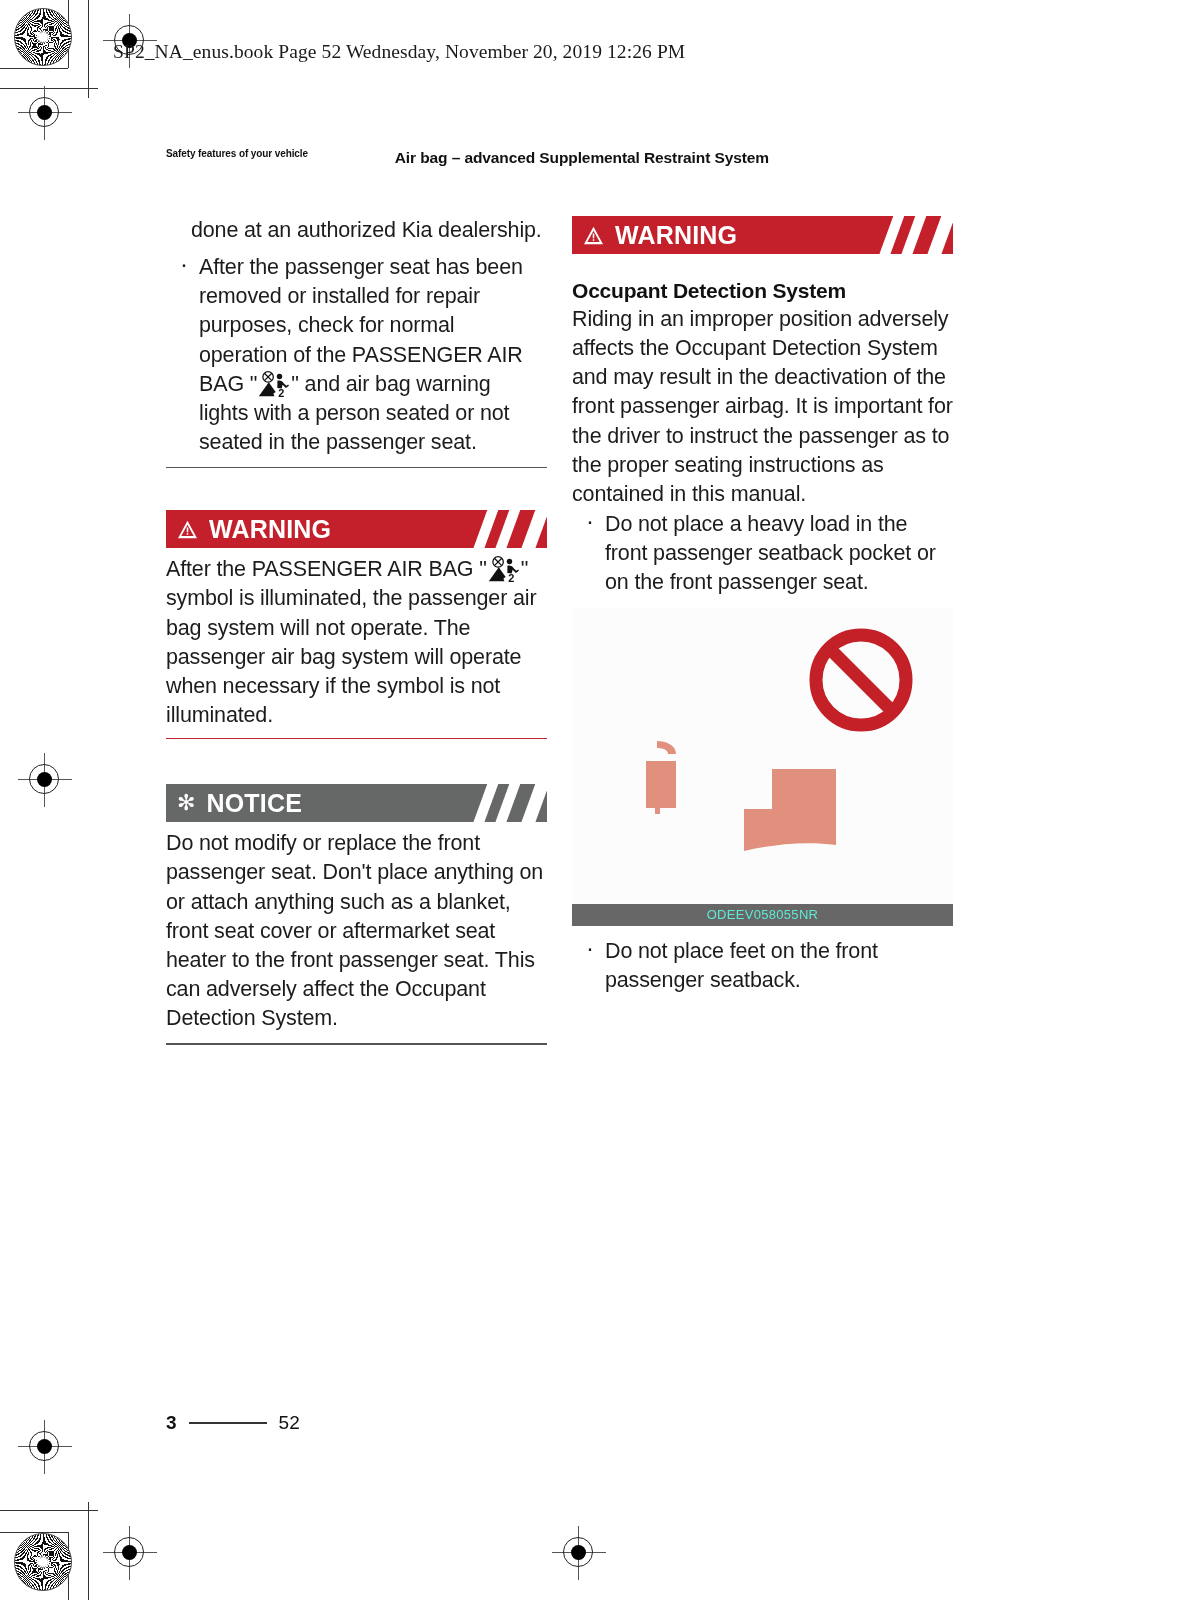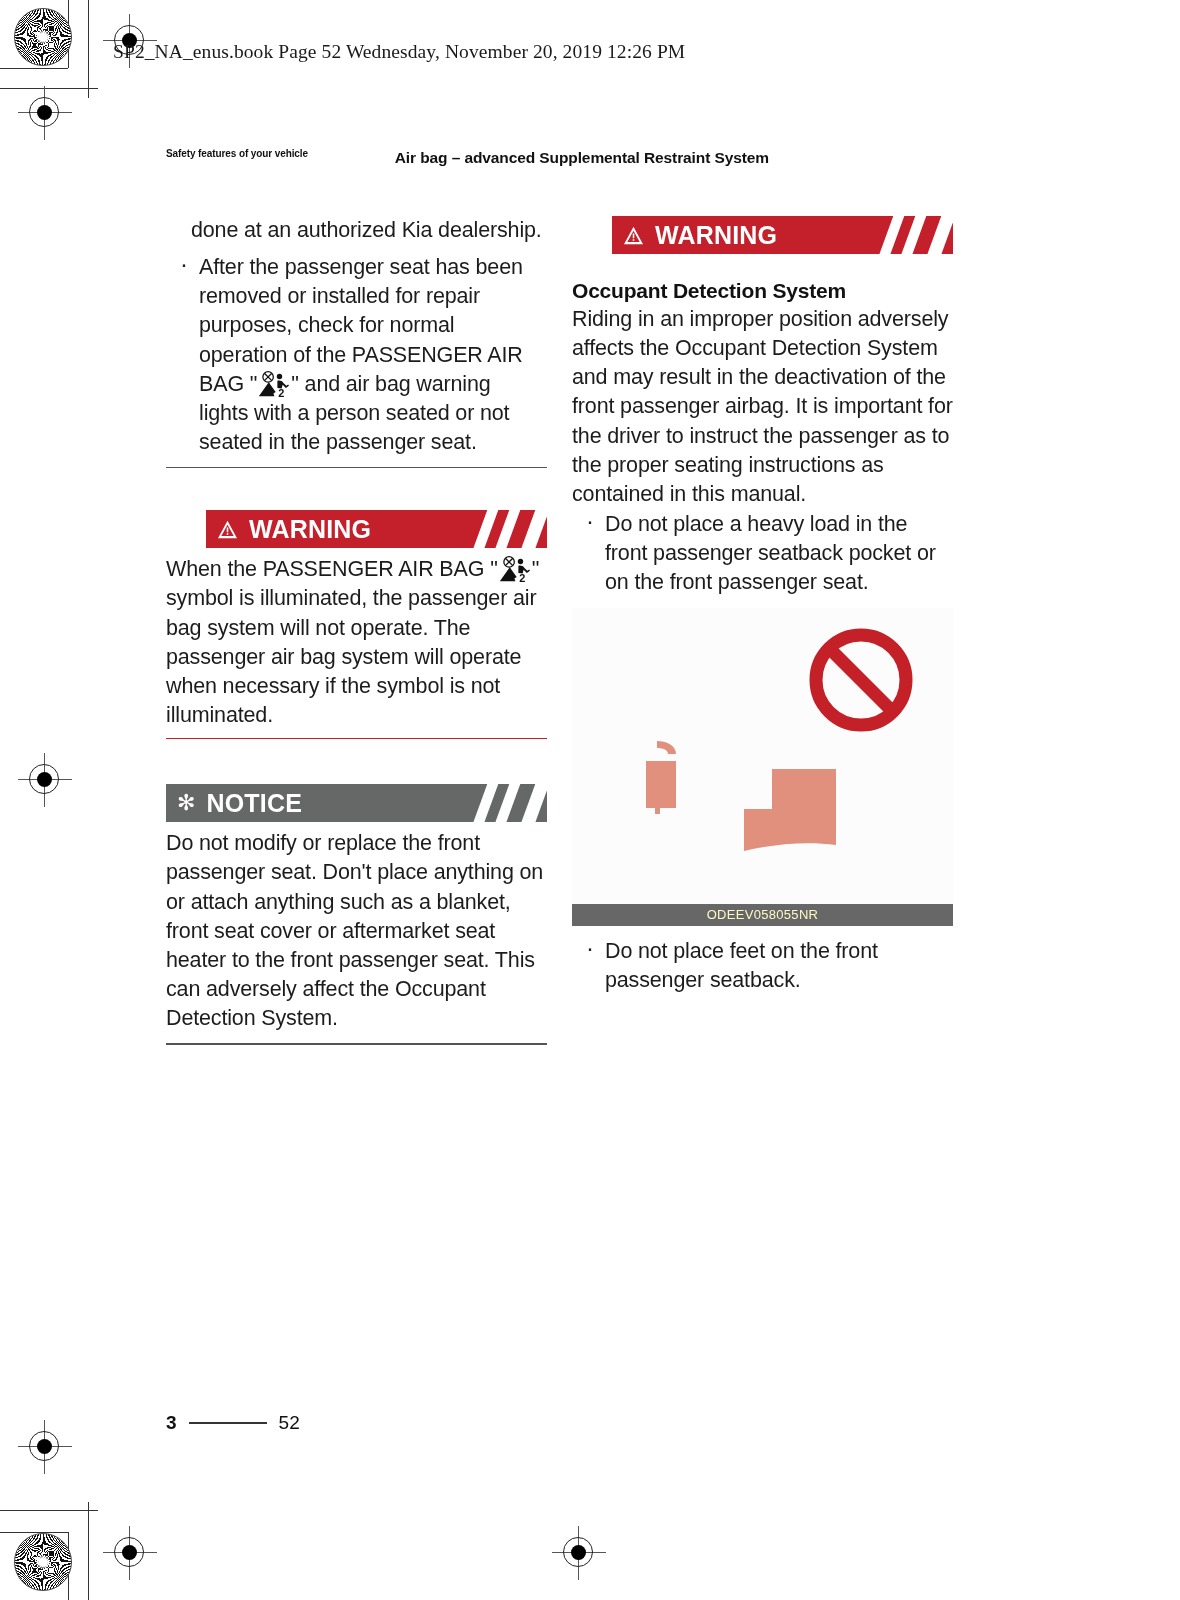--- a/index.html
+++ b/index.html
@@ -152,21 +152,21 @@
   }
 
   
   .banner {
     position: relative;
     height: 38px;
     overflow: hidden;
     display: flex;
     align-items: center;
   }
-  .banner-warning { background: #c4202b; margin-left: 40px; }
+  .banner-warning { background: #c4202b; }
   .banner-notice  { background: #666767; }
 
   .banner .sym {
     margin-left: 11px;
     margin-right: 11px;
     color: #fff;
     font-size: 22px;
     line-height: 1;
     display: flex;
     align-items: center;
@@ -236,21 +236,21 @@
     width: 381px;
     background: #fdfcfc;
     position: relative;
   }
   .figure .art {
     width: 381px;
     display: block;
   }
   .figcaption {
     background: #676767;
-    color: #fef9c3;
+    color: #5eead4;
     font-size: 13px;
     text-align: center;
     letter-spacing: 0.3px;
     padding: 3px 0 4px 0;
   }
 
   
   .footer {
     position: absolute;
     left: 166px;
@@ -411,21 +411,21 @@
             <rect x="11.1" y="15.3" width="1.8" height="1.9" fill="#ffffff"></rect>
           </svg>
         </span>
         <span class="label">WARNING</span>
         <span class="stripes">
             <i class="s1"></i>
             <i class="s2"></i>
             <i class="s3"></i>
           </span>
       </div>
-      <div class="warn-body"><span>When the PASSENGER AIR BAG "</span><span class="ab-sym"><svg viewBox="0 0 40 32" width="34" height="27" xmlns="http://www.w3.org/2000/svg">
+      <div class="warn-body"><span>After the PASSENGER AIR BAG "</span><span class="ab-sym"><svg viewBox="0 0 40 32" width="34" height="27" xmlns="http://www.w3.org/2000/svg">
               <g fill="#111">
                 <circle cx="26.5" cy="6.5" r="3.2"></circle>
                 <path d="M24 11.5c3.2-.6 5.6.4 7.2 2.6l3.4 3.4 2.2-1.4.9 1.5-3.6 2.4-3.9-3.6-1.1 4.2-5.1-.4z"></path>
                 <path d="M2 30 L14 13 L20.5 30 Z"></path>
                 <path d="M14.5 14.5 L22 25 L18.8 27 L12 17 Z"></path>
                 <g stroke="#111" stroke-width="1.5" fill="none">
                   <circle cx="13" cy="7" r="6.2"></circle>
                   <line x1="8.6" y1="2.6" x2="17.4" y2="11.4"></line>
                   <line x1="17.4" y1="2.6" x2="8.6" y2="11.4"></line>
                 </g>

